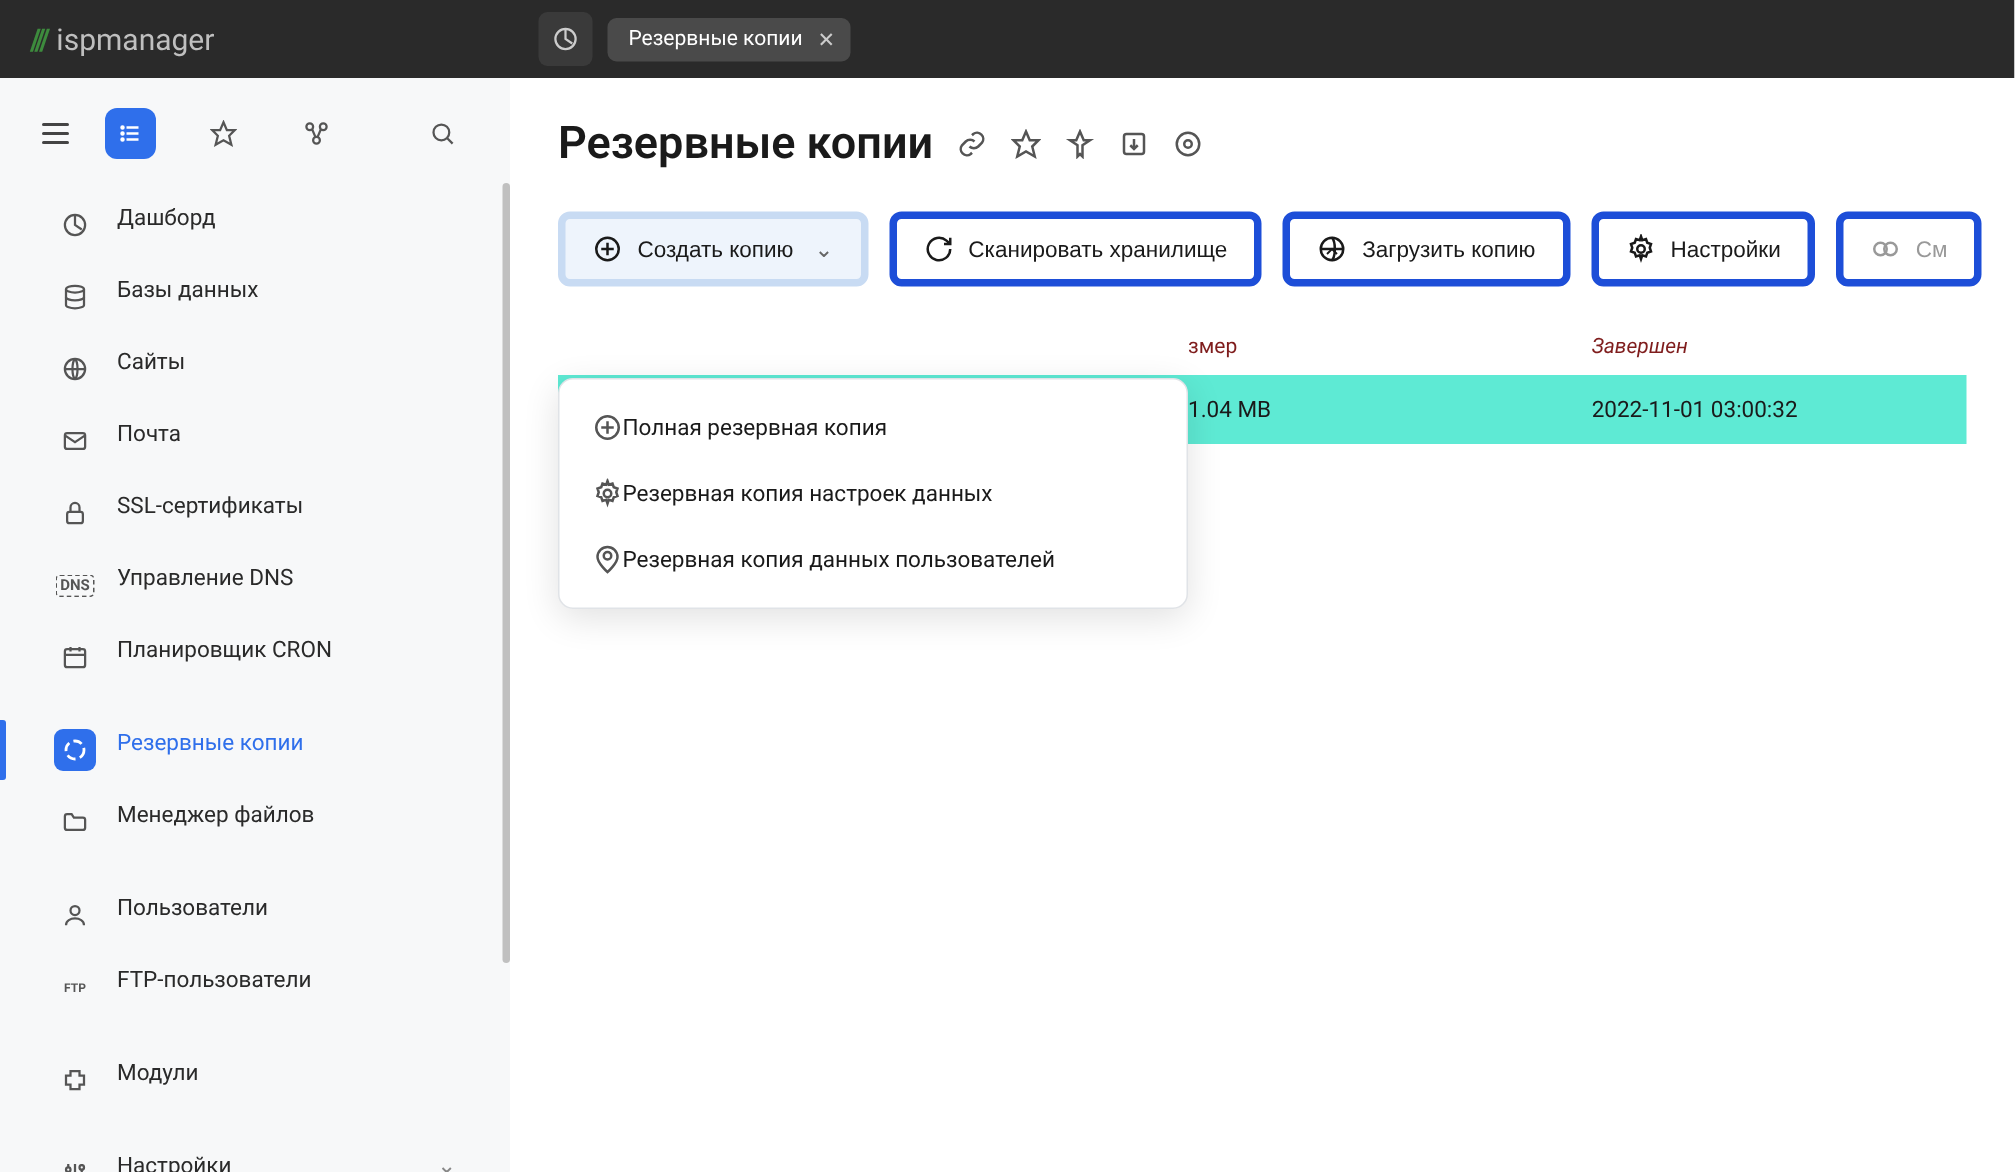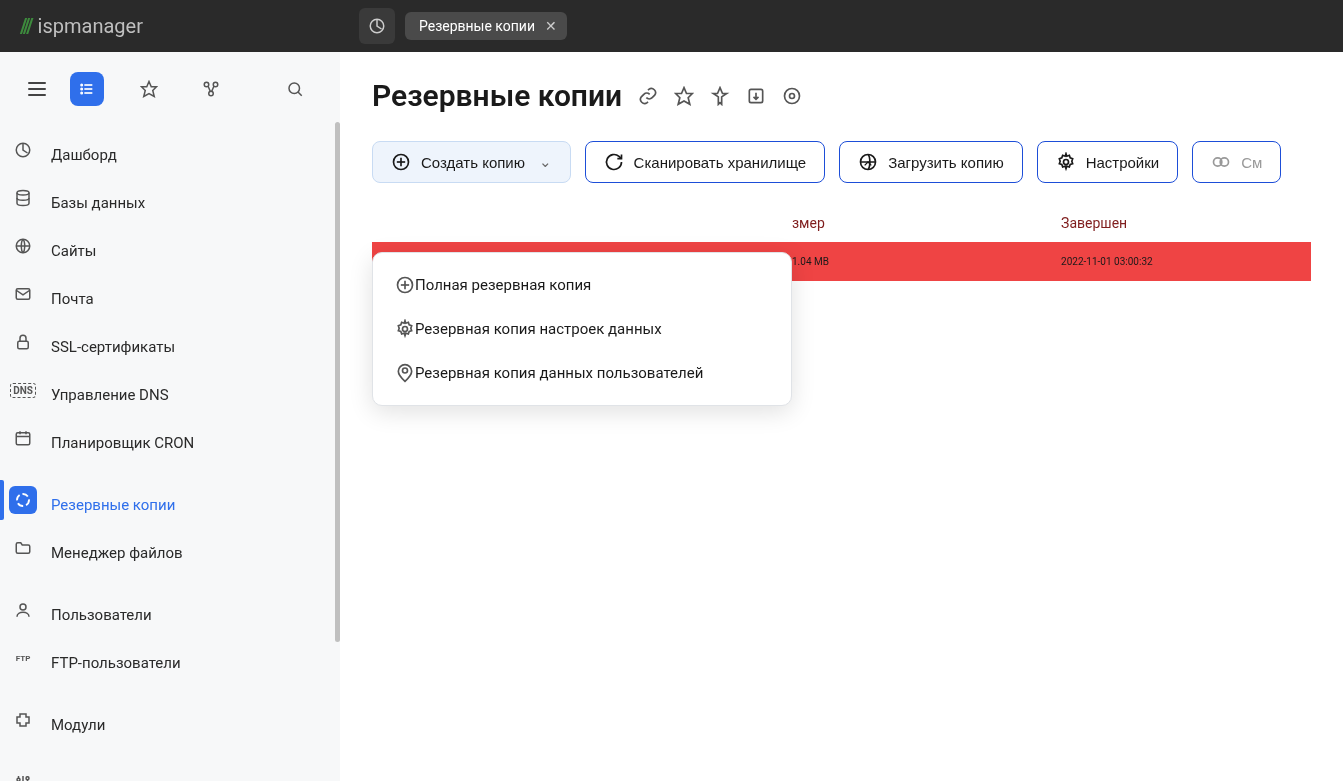--- a/index.html
+++ b/index.html
@@ -17,44 +17,44 @@
 
 .layout { display: flex; height: calc(100vh - 52px); }
 .sidebar { width: 340px; background: #f7f8f9; padding: 20px 0; overflow-y: auto; position: relative; }
 .sidebar::after { content: ""; position: absolute; right: 0; top: 70px; width: 5px; height: 520px; background: #c0c0c0; border-radius: 3px; }
 .sidebar-top { display: flex; align-items: center; gap: 24px; padding: 0 28px 20px; }
 .hamburger { display: flex; flex-direction: column; gap: 4px; cursor: pointer; }
 .hamburger span { width: 18px; height: 2px; background: #444; border-radius: 1px; }
 .tile { width: 34px; height: 34px; border-radius: 8px; display: flex; align-items: center; justify-content: center; }
 .tile.blue { background: #2f6feb; color: #fff; }
 .tile.plain { color: #555; margin-left: 4px; }
-.nav-item { display: flex; align-items: flex-end; gap: 14px; padding: 10px 9px; color: #2a2a2a; cursor: pointer; font-size: 15px; position: relative; }
+.nav-item { display: flex; align-items: flex-start; gap: 14px; padding: 10px 36px; color: #2a2a2a; cursor: pointer; font-size: 15px; position: relative; }
 .nav-item.active { color: #2f6feb; }
 .nav-item.active .nav-icon-box { background: #2f6feb; color: #fff; }
 .nav-item.active::before { content: ""; position: absolute; left: 0; top: 4px; bottom: 4px; width: 4px; background: #2f6feb; border-radius: 0 2px 2px 0; }
 .nav-icon-box { width: 28px; height: 28px; border-radius: 6px; display: flex; align-items: center; justify-content: center; color: #555; }
 .nav-item .chev { margin-left: auto; color: #888; }
 .nav-group-gap { height: 14px; }
 
 .main { flex: 1; padding: 26px 32px; overflow: hidden; position: relative; }
 .page-header { display: flex; align-items: center; gap: 16px; margin-bottom: 28px; }
 .page-title { font-size: 30px; font-weight: 600; }
 .header-icons { display: flex; gap: 16px; color: #555; }
 .header-icons .ic { width: 20px; height: 20px; cursor: pointer; }
 
 .toolbar { display: flex; gap: 14px; margin-bottom: 22px; flex-wrap: nowrap; }
-.btn { display: flex; align-items: center; gap: 10px; padding: 10px 18px; border: 1px solid #1d4ed8; border-radius: 8px; background: #fff; font-size: 15px; color: #1a1a1a; cursor: pointer; white-space: nowrap; }
+.btn { display: flex; align-items: center; gap: 10px; padding: 10px 18px; border: 5px solid #1d4ed8; border-radius: 8px; background: #fff; font-size: 15px; color: #1a1a1a; cursor: pointer; white-space: nowrap; }
 .btn.primary { background: #eef4fc; border-color: #c8dbf3; }
 .btn .chev { margin-left: 4px; color: #666; }
 .btn.last { color: #999; }
 
 .table-head { display: flex; padding: 10px 0; color: #7f1d1d; font-size: 14px; border-bottom: 1px solid transparent; }
 .col-size { margin-left: 420px; width: 280px; }
-.col-done { width: 260px; }
-.table-row { display: flex; padding: 14px 0; font-size: 10px; background: #ef4444; }
+.col-done { width: 260px; font-style: italic; }
+.table-row { display: flex; padding: 14px 0; font-size: 15px; background: #5eead4; }
 .cell-size { margin-left: 420px; width: 280px; }
 .cell-done { width: 260px; }
 
 .dropdown { position: absolute; top: 200px; left: 32px; width: 420px; background: #fff; border: 1px solid #e0e3e7; border-radius: 10px; box-shadow: 0 6px 24px rgba(0,0,0,0.12); padding: 10px 0; }
 .dropdown-item { display: flex; align-items: center; padding: 12px 22px; font-size: 15px; cursor: pointer; }
 .dropdown-item .dd-icon { color: #555; width: 20px; display: flex; justify-content: center; }
 
 svg { display: block; }
 </style>
 </head>

